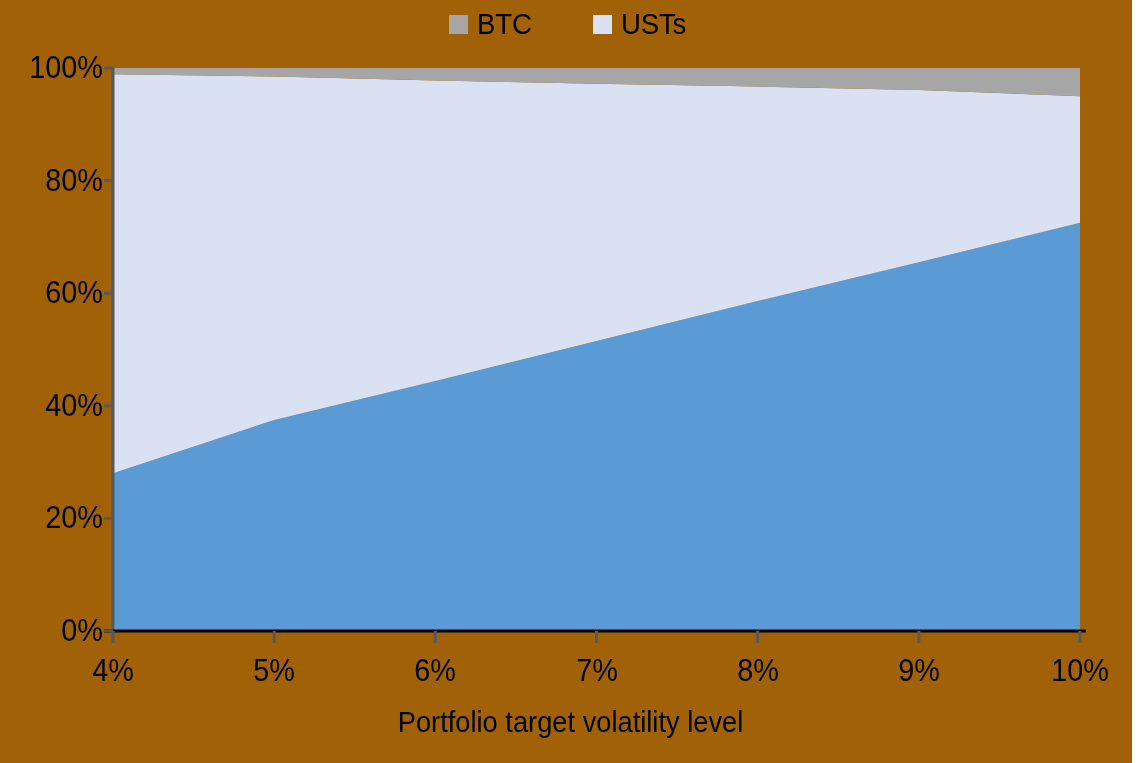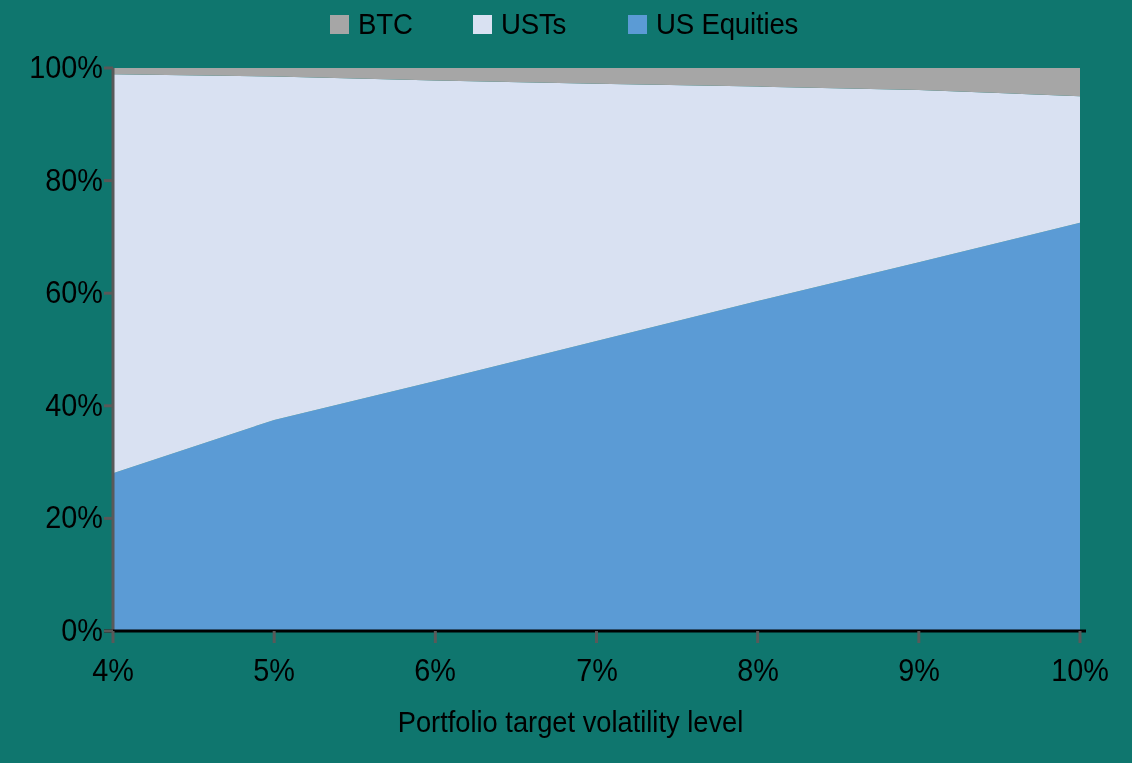--- a/index.html
+++ b/index.html
@@ -10,21 +10,21 @@
   body {
     width: 1141px;
     height: 763px;
     font-family: "Liberation Sans", sans-serif;
     overflow: hidden;
   }
   #chart-root {
     position: relative;
     width: 1132px;
     height: 763px;
-    background: #0f766e;
+    background: #a16207;
   }
 
   
   #legend {
     position: absolute;
     left: 0;
     top: 6px;
     width: 1141px;
     height: 36px;
     display: flex;
@@ -129,24 +129,20 @@
 
   <div id="legend">
     <div class="legend-entry">
       <span class="legend-swatch" style="background:#a6a6a6;"></span>
       <span class="legend-label">BTC</span>
     </div>
     <div class="legend-entry">
       <span class="legend-swatch" style="background:#d9e1f2;"></span>
       <span class="legend-label">USTs</span>
     </div>
-    <div class="legend-entry">
-      <span class="legend-swatch" style="background:#5b9bd5;"></span>
-      <span class="legend-label">US Equities</span>
-    </div>
   </div>
 
   <div id="plot-wrap">
     <svg id="plot-svg" width="1141" height="763" viewBox="0 0 1141 763">
       <g id="areas-group">
           <path d="M113.00 473.36 L274.17 419.88 L435.33 381.03 L596.50 341.06 L757.67 301.08 L918.83 262.23 L1080.00 222.82 L1080.00 631.00 L918.83 631.00 L757.67 631.00 L596.50 631.00 L435.33 631.00 L274.17 631.00 L113.00 631.00 Z" fill="#5b9bd5" stroke="none"></path>
           <path d="M113.00 74.19 L274.17 76.45 L435.33 80.39 L596.50 83.76 L757.67 86.58 L918.83 89.96 L1080.00 96.15 L1080.00 222.82 L918.83 262.23 L757.67 301.08 L596.50 341.06 L435.33 381.03 L274.17 419.88 L113.00 473.36 Z" fill="#d9e1f2" stroke="none"></path>
           <path d="M113.00 68.00 L274.17 68.00 L435.33 68.00 L596.50 68.00 L757.67 68.00 L918.83 68.00 L1080.00 68.00 L1080.00 96.15 L918.83 89.96 L757.67 86.58 L596.50 83.76 L435.33 80.39 L274.17 76.45 L113.00 74.19 Z" fill="#a6a6a6" stroke="none"></path>
         </g>
       <g id="axis-group">

